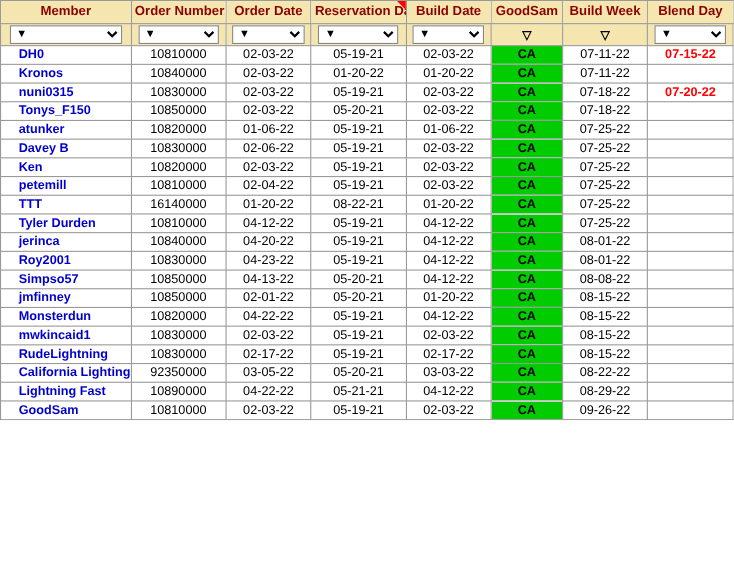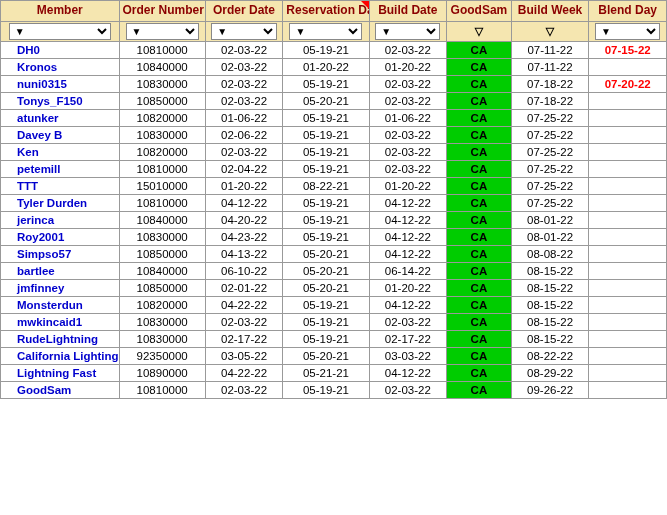--- a/index.html
+++ b/index.html
@@ -264,21 +264,21 @@
           <td>10810000</td>
           <td>02-04-22</td>
           <td>05-19-21</td>
           <td>02-03-22</td>
           <td class="location-green">CA</td>
           <td>07-25-22</td>
           <td class="blend-normal"></td>
         </tr>
         <tr>
           <td class="member">TTT</td>
-          <td>15010000</td>
+          <td>16140000</td>
           <td>01-20-22</td>
           <td>08-22-21</td>
           <td>01-20-22</td>
           <td class="location-green">CA</td>
           <td>07-25-22</td>
           <td class="blend-normal"></td>
         </tr>
         <tr>
           <td class="member">Tyler Durden</td>
           <td>10810000</td>
@@ -310,30 +310,20 @@
           <td class="blend-normal"></td>
         </tr>
         <tr>
           <td class="member">Simpso57</td>
           <td>10850000</td>
           <td>04-13-22</td>
           <td>05-20-21</td>
           <td>04-12-22</td>
           <td class="location-green">CA</td>
           <td>08-08-22</td>
-          <td class="blend-normal"></td>
-        </tr>
-        <tr>
-          <td class="member">bartlee</td>
-          <td>10840000</td>
-          <td>06-10-22</td>
-          <td>05-20-21</td>
-          <td>06-14-22</td>
-          <td class="location-green">CA</td>
-          <td>08-15-22</td>
           <td class="blend-normal"></td>
         </tr>
         <tr>
           <td class="member">jmfinney</td>
           <td>10850000</td>
           <td>02-01-22</td>
           <td>05-20-21</td>
           <td>01-20-22</td>
           <td class="location-green">CA</td>
           <td>08-15-22</td>

